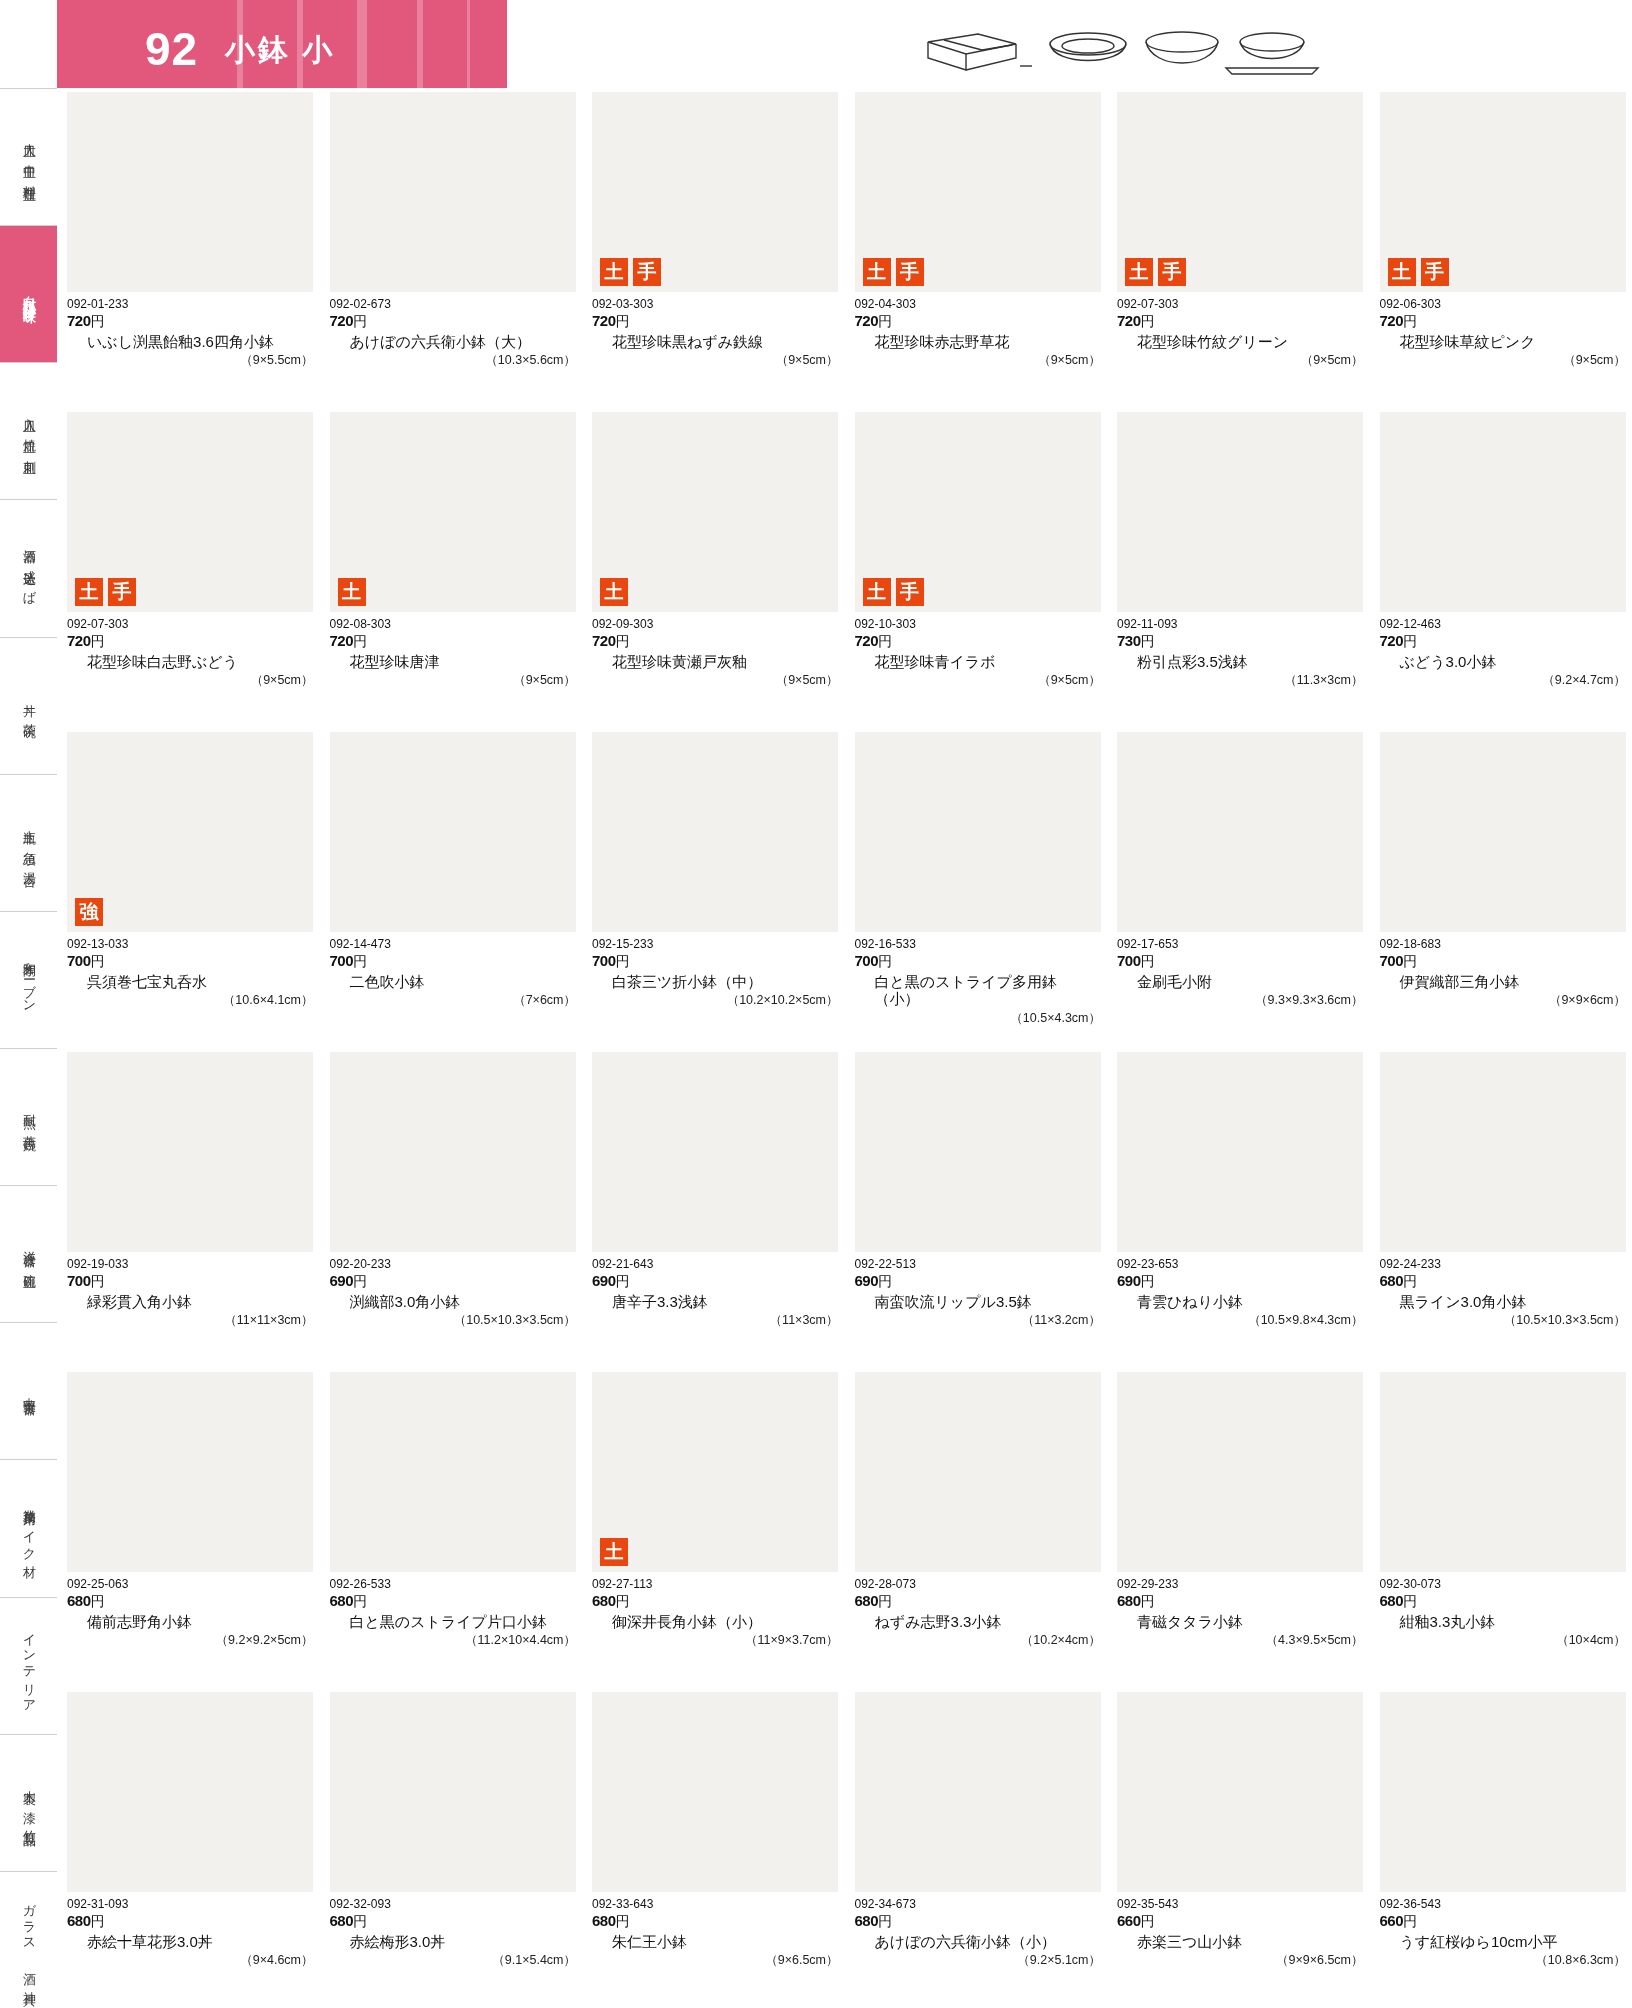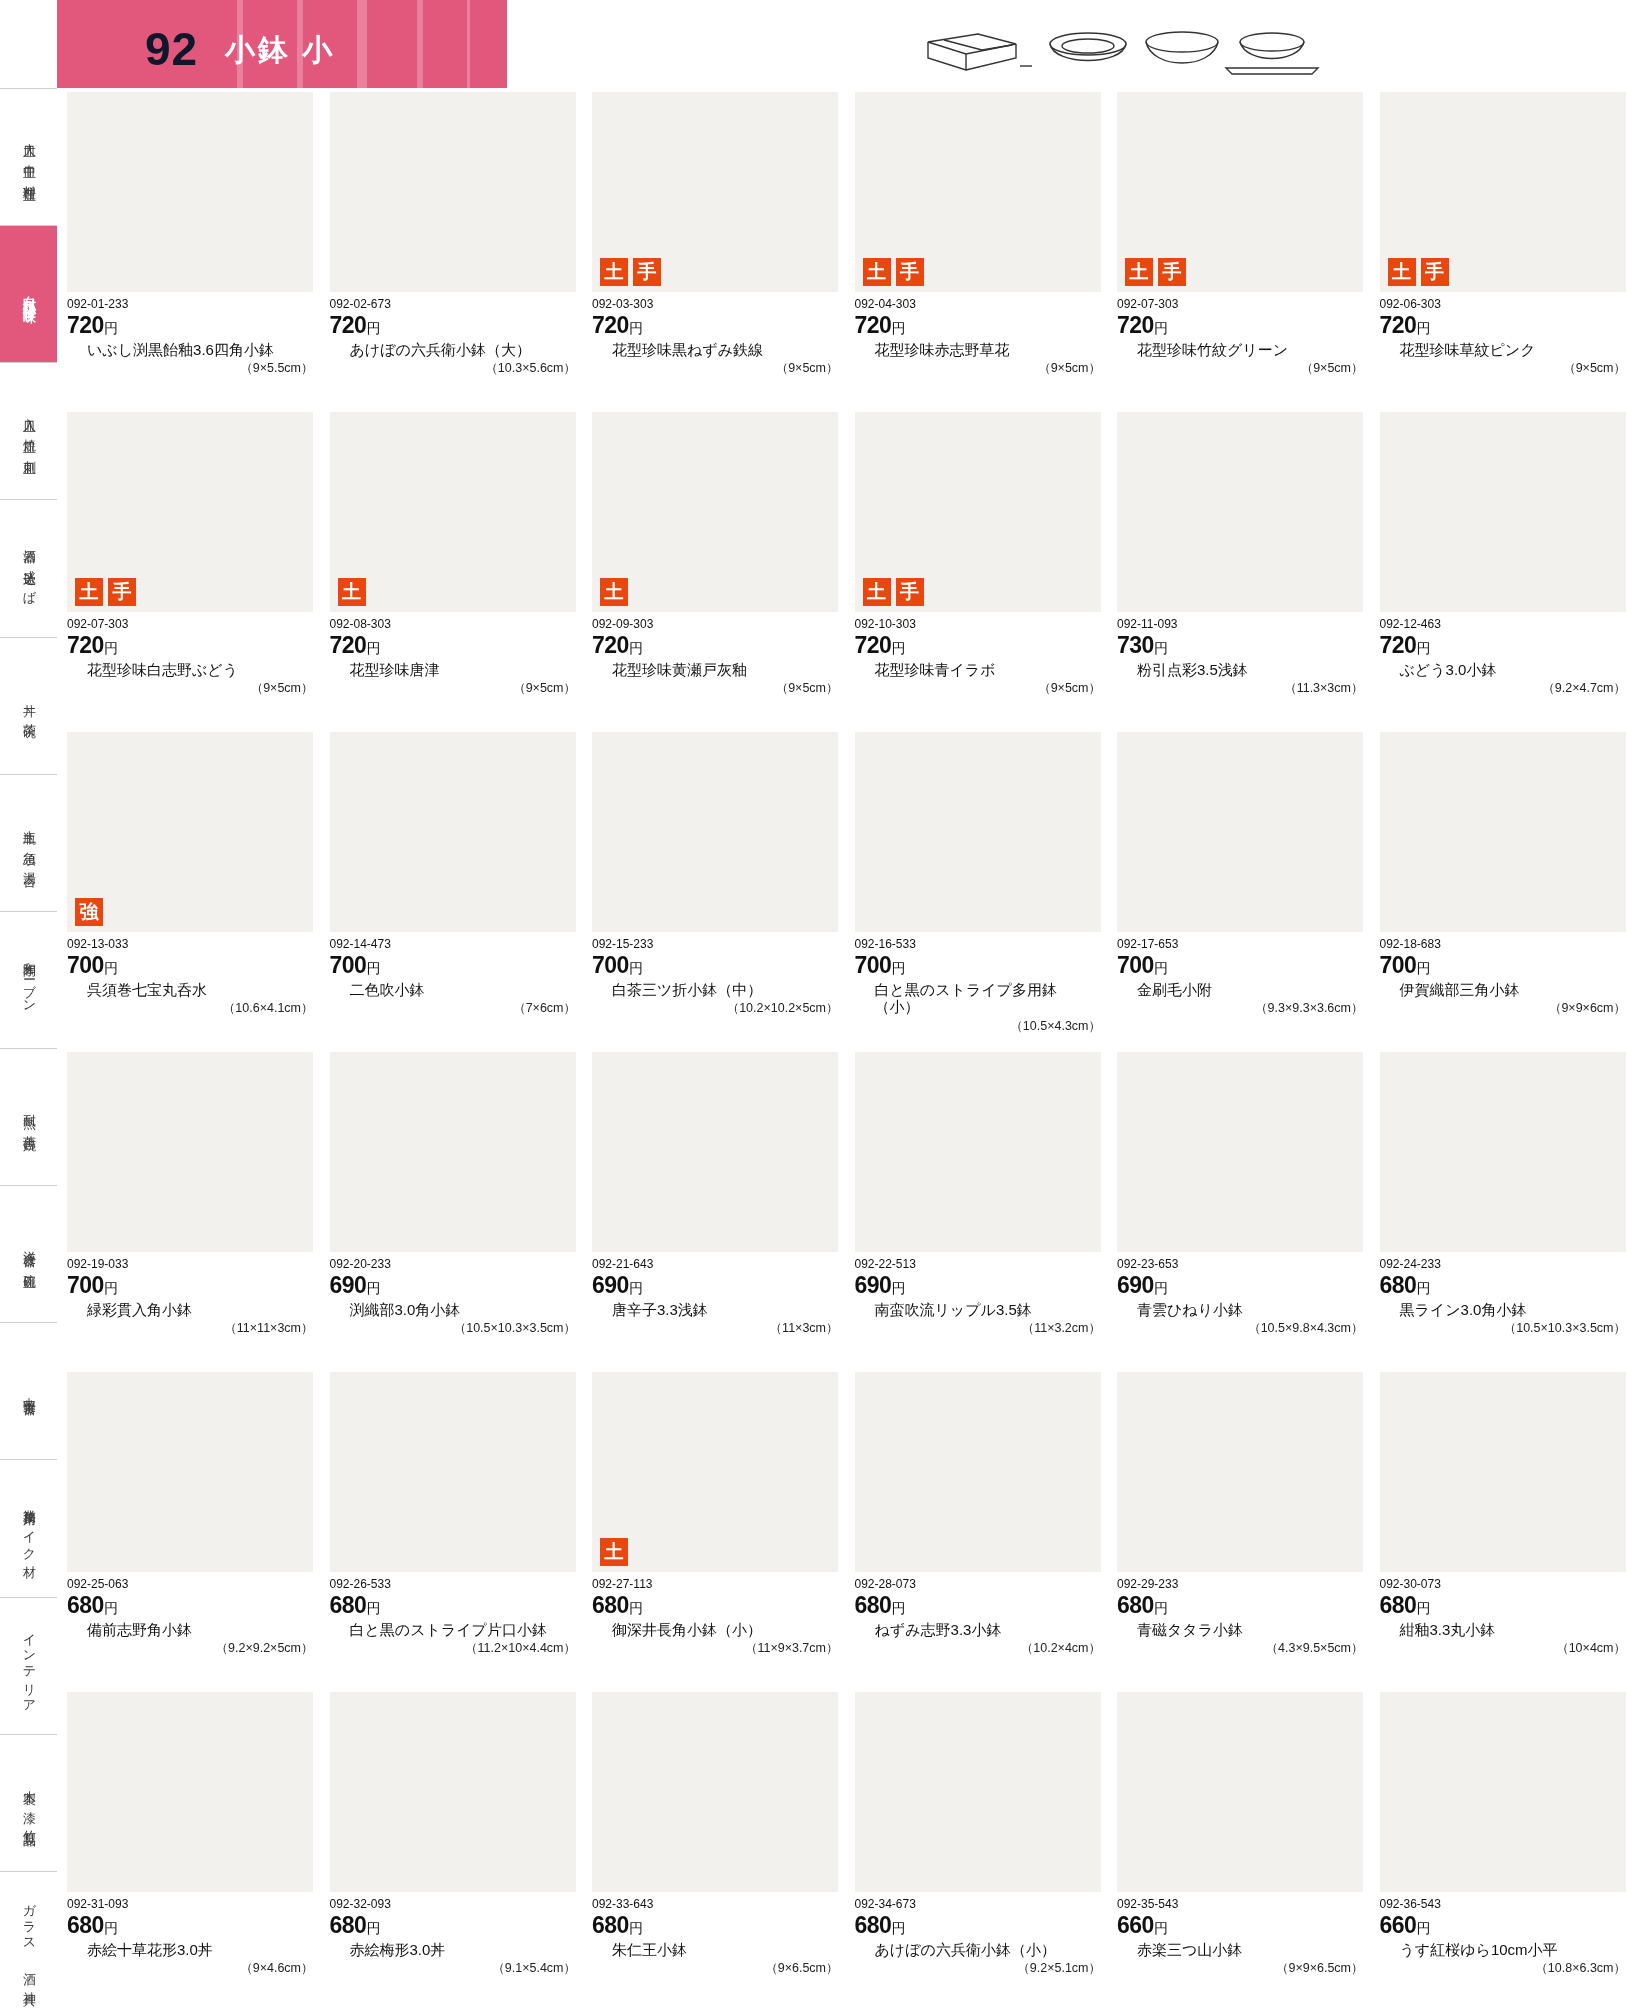--- a/index.html
+++ b/index.html
@@ -17,21 +17,21 @@
   }
   #header-pink {
     position:absolute; left:57px; top:0; width:450px; height:88px;
     background:#e2577c;
   }
   #header-pink .streak {
     position:absolute; top:0; width:6px; height:88px; background:rgba(255,255,255,.25);
   }
   #page-num {
     position:absolute; left:88px; top:22px;
-    font-size:46px; font-weight:bold; color:#0f172a; letter-spacing:1px;
+    font-size:46px; font-weight:bold; color:#ffffff; letter-spacing:1px;
   }
   #header-title {
     position:absolute; left:168px; top:30px;
     font-size:30px; font-weight:bold; color:#ffffff; letter-spacing:3px;
   }
   #header-icons {
     position:absolute; left:920px; top:24px; width:420px; height:56px;
   }
   
   #side-strip {
@@ -79,21 +79,21 @@
     display:flex; align-items:center; justify-content:center;
     font-family:"DejaVu Sans", sans-serif;
   }
   .tag.kyo { background:#e8480f; }
   .code {
     margin-top:5px;
     font-size:12px; color:#111; letter-spacing:0px;
     font-family:"Liberation Sans", sans-serif;
   }
   .price { margin-top:1px; color:#111; }
-  .price .num { font-size:23px; font-weight:bold; letter-spacing:-0.5px; }
+  .price .num { font-size:15px; font-weight:bold; letter-spacing:-0.5px; }
   .price .yen { font-size:14px; }
   .pname { margin-top:2px; font-size:15px; color:#111; line-height:1.15;margin-left:20px; }
   .psize { margin-top:2px; font-size:12.5px; color:#222;text-align:right; }
 </style>
 </head>
 <body>
 
 <div id="header">
   <div id="header-pink">
     <div class="streak" style="left:180px;"></div>

